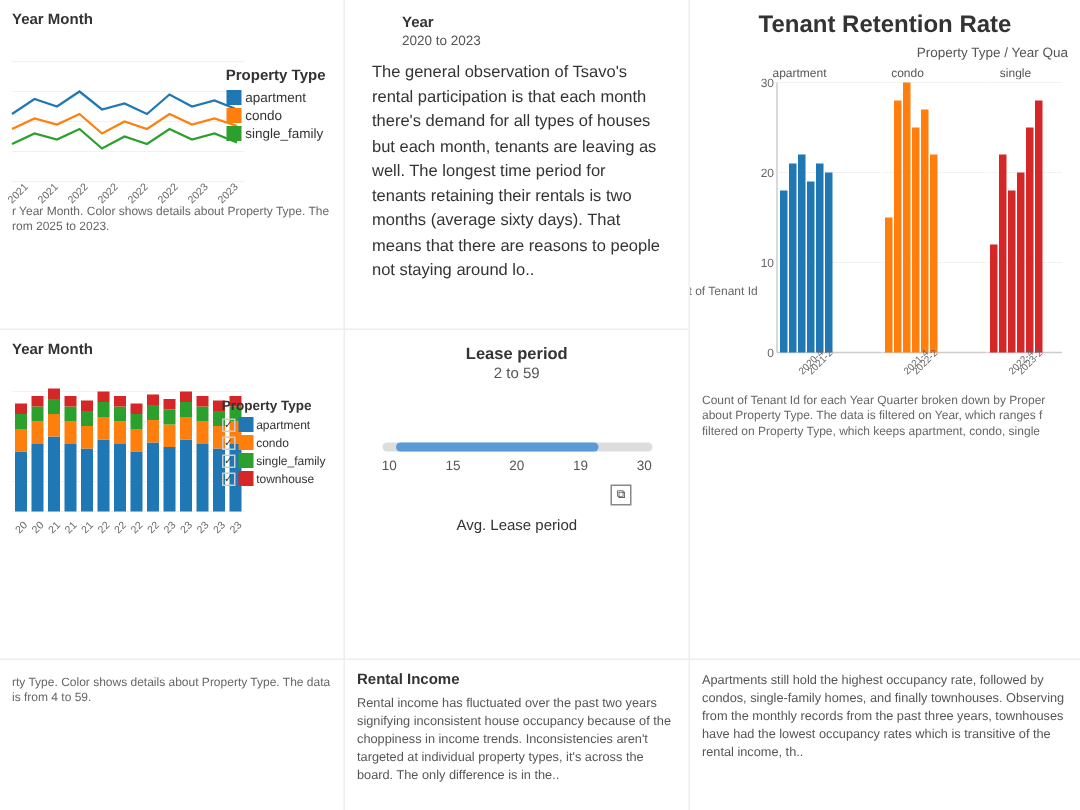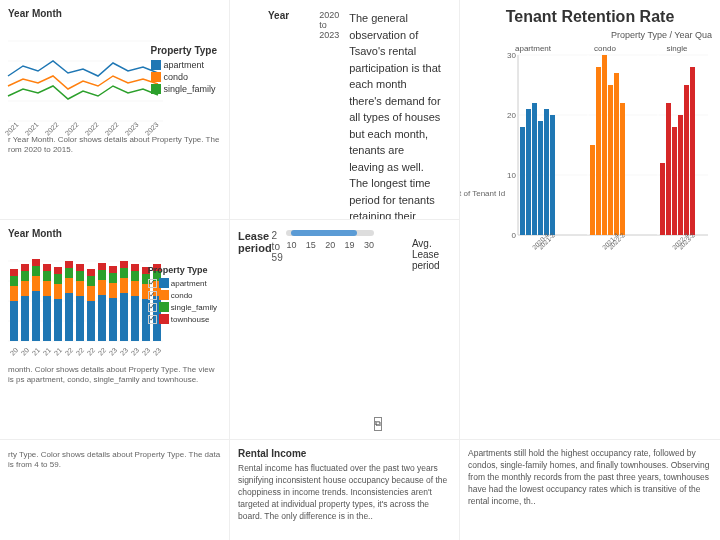--- a/index.html
+++ b/index.html
@@ -72,21 +72,22 @@
       line-height: 1.3;
     }
 
     
     .top-middle {
       grid-column: 2;
       grid-row: 1;
       border-right: 1px solid #eee;
       border-bottom: 1px solid #eee;
       display: flex;
-      flex-direction: row;
+      flex-direction: column;
+      align-items: center;
       padding-top: 10px;
     }
 
     .year-label {
       font-size: 10px;
       font-weight: bold;
       margin-bottom: 1px;
       align-self: flex-start;
       margin-left: 30px;
     }
@@ -189,32 +190,35 @@
       flex-shrink: 0;
     }
 
     
     .mid-middle {
       grid-column: 2;
       grid-row: 2;
       border-right: 1px solid #eee;
       border-bottom: 1px solid #eee;
       display: flex;
+      flex-direction: column;
+      align-items: center;
       padding-top: 10px;
     }
 
     .lease-title {
       font-size: 11px;
       font-weight: bold;
       margin-bottom: 2px;
     }
 
     .lease-range {
       font-size: 10px;
       color: #555;
+      margin-bottom: 40px;
     }
 
     .slider-container {
       width: 180px;
       position: relative;
     }
 
     .slider-track {
       width: 100%;
       height: 6px;
@@ -338,21 +342,21 @@
           <div class="legend-dot" style="background:#ff7f0e;"></div>
           <span>condo</span>
         </div>
         <div class="legend-item">
           <div class="legend-dot" style="background:#2ca02c;"></div>
           <span>single_family</span>
         </div>
       </div>
     </div>
     <div class="chart-footer">r Year Month.  Color shows details about Property Type. The
-rom 2020 to 2015.</div>
+rom 2025 to 2023.</div>
   </div>
 
   <div class="panel top-middle">
     <div class="year-label">Year</div>
     <div class="year-range">2020 to 2023</div>
     <div class="description-text">The general observation of Tsavo's rental participation is that each month there's demand for all types of houses but each month, tenants are leaving as well. The longest time period for tenants retaining their rentals is two months (average sixty days). That means that there are reasons to people not staying around lo..</div>
   </div>
 
   <div class="panel top-right">
     <div class="retention-title">Tenant Retention Rate</div>
@@ -407,20 +411,21 @@
         <rect x="192" y="12" width="5" height="168" fill="#d62728"></rect>
 
         <text x="37" y="195" font-size="6.5" fill="#666" transform="rotate(-45,37,195)">2020-4</text>
         <text x="43" y="195" font-size="6.5" fill="#666" transform="rotate(-45,43,195)">2021-2</text>
         <text x="107" y="195" font-size="6.5" fill="#666" transform="rotate(-45,107,195)">2021-4</text>
         <text x="113" y="195" font-size="6.5" fill="#666" transform="rotate(-45,113,195)">2022-2</text>
         <text x="177" y="195" font-size="6.5" fill="#666" transform="rotate(-45,177,195)">2022-4</text>
         <text x="183" y="195" font-size="6.5" fill="#666" transform="rotate(-45,183,195)">2023-2</text>
       </svg>
     </div>
+    <div class="retention-footer">Count of Tenant Id for each Year Quarter broken down by Proper about Property Type. The data is filtered on Year, which ranges f filtered on Property Type, which keeps apartment, condo, single</div>
   </div>
 
   <div class="panel mid-left">
     <div class="panel-title">Year Month</div>
     <div style="position:relative;">
       <svg width="155" height="120">
 
         <line x1="0" y1="20" x2="155" y2="20" stroke="#eee" stroke-width="0.5"></line>
         <line x1="0" y1="40" x2="155" y2="40" stroke="#eee" stroke-width="0.5"></line>
         <line x1="0" y1="60" x2="155" y2="60" stroke="#eee" stroke-width="0.5"></line>
@@ -530,22 +535,20 @@
           <div class="color-sq" style="background:#2ca02c;"></div>
           <span>single_family</span>
         </div>
         <div class="legend-check">
           <div class="check-box">✓</div>
           <div class="color-sq" style="background:#d62728;"></div>
           <span>townhouse</span>
         </div>
       </div>
     </div>
-    <div class="chart-footer">month.  Color shows details about Property Type. The view is
-ps apartment, condo, single_family and townhouse.</div>
   </div>
 
   <div class="panel mid-middle">
     <div class="lease-title">Lease period</div>
     <div class="lease-range">2 to 59</div>
     <div class="slider-container">
       <div class="slider-track">
         <div class="slider-fill"></div>
       </div>
       <div class="slider-labels">

